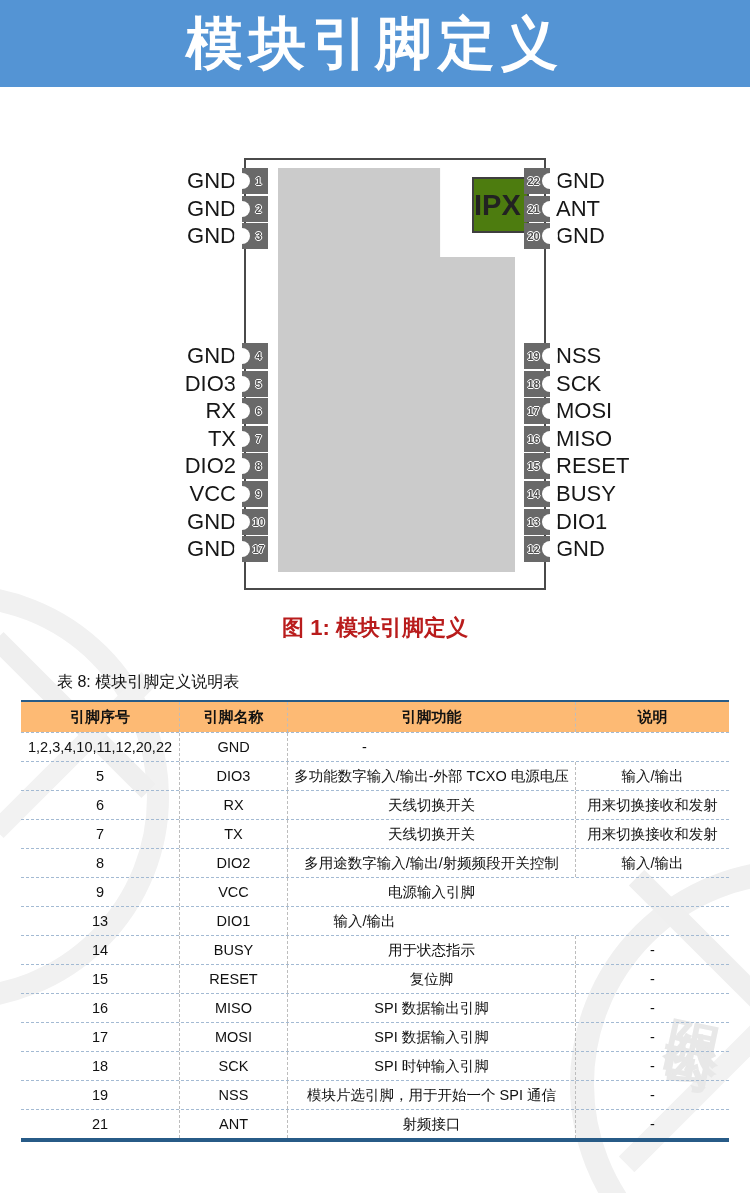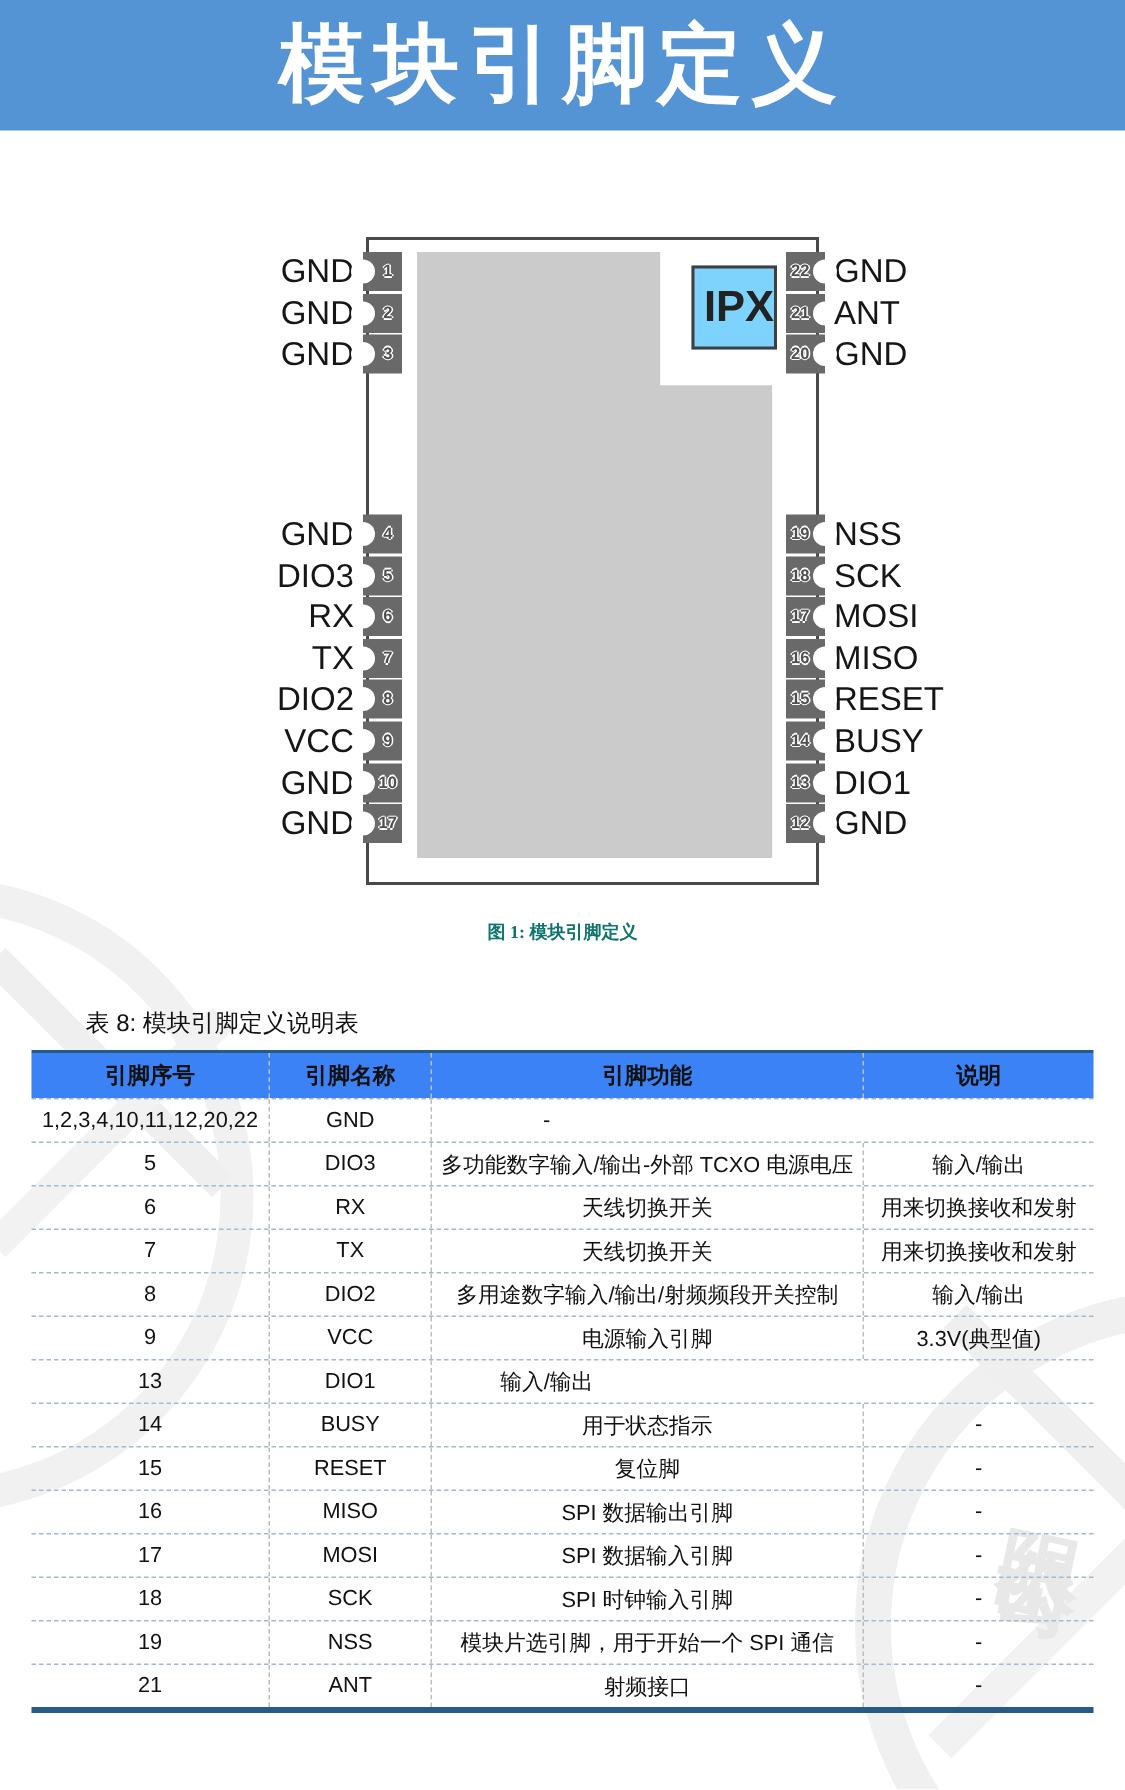--- a/index.html
+++ b/index.html
@@ -23,46 +23,46 @@
   .wm-b4{left:590px;top:1065px;width:250px;height:22px;transform:rotate(-45deg);background:#f2f2f2;}
   .wm-text{left:668px;top:980px;font-size:56px;color:#e8e8e8;font-weight:700;
            writing-mode:vertical-rl;transform:rotate(12deg);letter-spacing:8px;}
 
   
   #diagram-layer{position:absolute;left:0;top:0;width:750px;height:660px;}
   .module-outline{position:absolute;left:244px;top:158px;width:298px;height:428px;
                   border:2px solid #4a4a4a;background:#ffffff;}
   .module-body{position:absolute;left:278px;top:168px;width:237px;height:404px;background:#cbcbcb;
                clip-path:polygon(0 0,68.4% 0,68.4% 22%,100% 22%,100% 100%,0 100%);}
-  .ipx-box{position:absolute;left:461px;top:177px;width:53px;height:52px;background:#7dd3fc;
-           border:2px solid #3f3f3f;display:flex;align-items:center;justify-content:flex-end;
+  .ipx-box{position:absolute;left:472px;top:177px;width:53px;height:52px;background:#4d7c0f;
+           border:2px solid #3f3f3f;display:flex;align-items:center;justify-content:flex-start;
            font-size:29px;font-weight:600;color:#222222;}
   .pin{position:absolute;width:26px;height:26px;background:#696969;}
   .pin-left{left:242px;}
   .pin-right{left:524px;}
   .pin-notch{position:absolute;width:16px;height:16px;background:#ffffff;border-radius:50%;top:5px;}
   .pin-left .pin-notch{left:-8px;}
   .pin-right .pin-notch{right:-8px;}
   .pin-num{position:absolute;top:0;height:26px;line-height:26px;font-size:11px;font-weight:700;
            color:#4f4f4f;text-align:center;
            text-shadow:-1px 0 #fff,1px 0 #fff,0 -1px #fff,0 1px #fff;}
   .pin-left .pin-num{left:8px;right:1px;}
   .pin-right .pin-num{left:1px;right:8px;}
   .pin-label{position:absolute;height:26px;line-height:26px;font-size:22px;color:#161616;}
   .pin-label-left{left:126px;width:110px;text-align:right;}
   .pin-label-right{left:556px;width:130px;text-align:left;}
   .fig-caption{position:absolute;left:0;top:613px;width:750px;text-align:center;
-               font-size:12px;font-weight:700;color:#0f766e;font-family:Liberation Serif, serif;}
+               font-size:22px;font-weight:700;color:#b91c1c;}
 
   
   .table-title{position:absolute;left:57px;top:672px;font-size:16px;font-weight:400;color:#111111;}
   #pin-table{position:absolute;left:21px;top:700px;width:708px;
              border-top:2px solid #275b87;border-bottom:4px solid #275b87;}
   .t-row{display:flex;height:29px;box-sizing:border-box;border-top:1px dashed #a3bad3;}
-  .t-row.t-head{height:30px;border-top:none;background:#3b82f6;}
+  .t-row.t-head{height:30px;border-top:none;background:#fdba74;}
   .t-head .t-cell{font-weight:700;font-size:15px;}
   .t-cell{box-sizing:border-box;height:100%;display:flex;align-items:center;justify-content:center;
           font-size:14.5px;color:#111111;overflow:hidden;white-space:nowrap;}
   .t-cell + .t-cell{border-left:1px dashed #bdbdbd;}
   .c0{width:158px}.c1{width:108px}.c2{width:288px}.c3{width:154px}
 </style>
 </head>
 <body>
 
 <div class="page">
@@ -235,21 +235,20 @@
       <div class="t-row">
         <div class="t-cell c0">8</div>
         <div class="t-cell c1">DIO2</div>
         <div class="t-cell c2">多用途数字输入/输出/射频频段开关控制</div>
         <div class="t-cell c3">输入/输出</div>
       </div>
       <div class="t-row">
         <div class="t-cell c0">9</div>
         <div class="t-cell c1">VCC</div>
         <div class="t-cell c2">电源输入引脚</div>
-        <div class="t-cell c3">3.3V(典型值)</div>
       </div>
       <div class="t-row">
         <div class="t-cell c0">13</div>
         <div class="t-cell c1">DIO1</div>
         <div class="t-cell c3">输入/输出</div>
       </div>
       <div class="t-row">
         <div class="t-cell c0">14</div>
         <div class="t-cell c1">BUSY</div>
         <div class="t-cell c2">用于状态指示</div>

